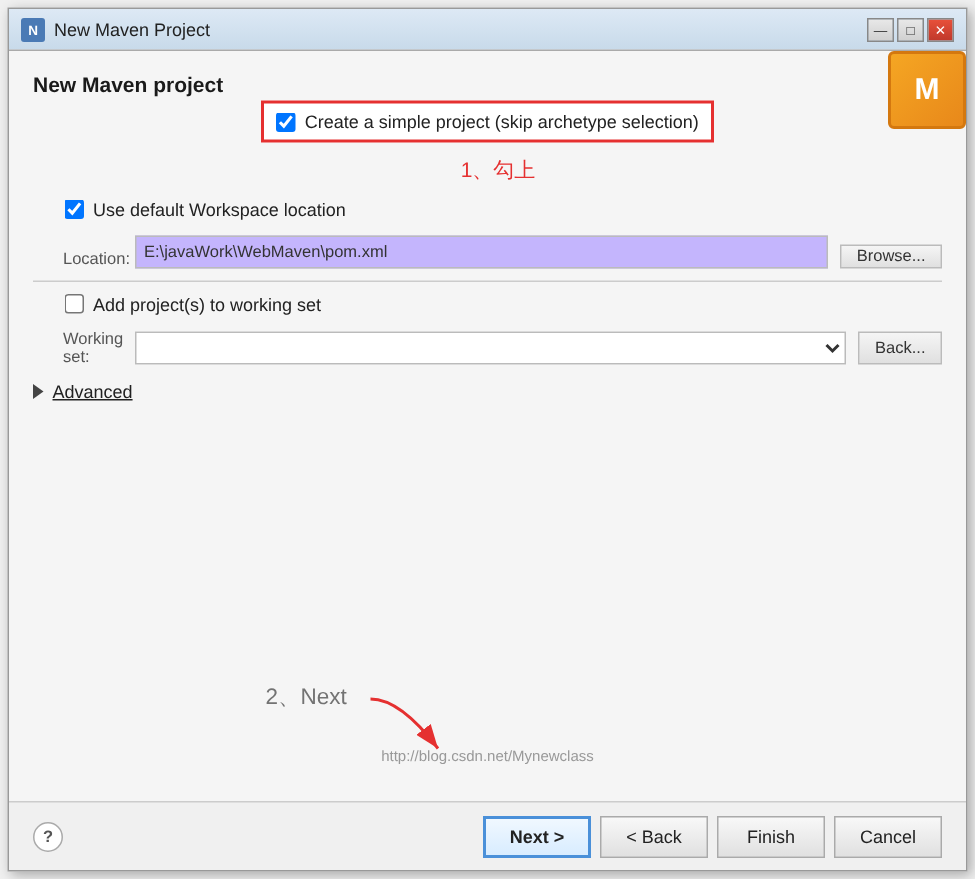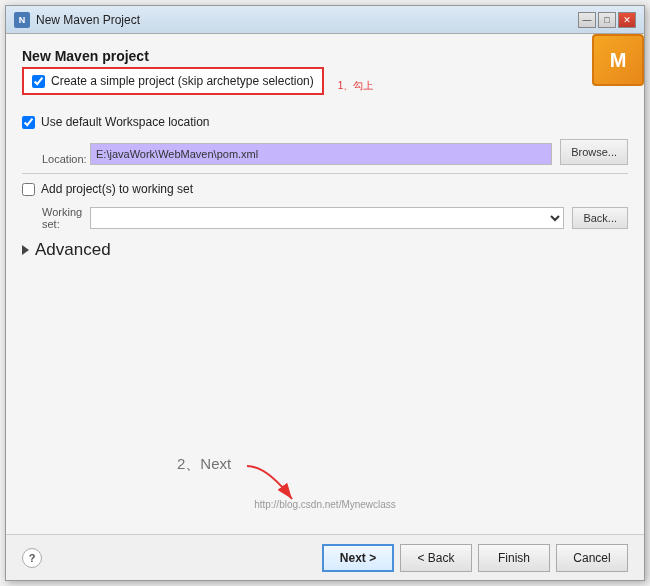--- a/index.html
+++ b/index.html
@@ -104,23 +104,24 @@
       font-weight: bold;
       color: white;
       border: 2px solid #d4780f;
     }
     .form-area {
       flex: 1;
       position: relative;
     }
     .checkbox-row {
       display: flex;
-      align-items: flex-end;
+      align-items: flex-start;
       gap: 6px;
       margin-bottom: 10px;
+      margin-left: 21px;
     }
     .checkbox-row input[type=checkbox] {
       width: 13px;
       height: 13px;
       cursor: pointer;
     }
     .checkbox-label {
       font-size: 12px;
       color: #222;
     }
@@ -153,21 +154,21 @@
     .location-input {
       flex: 1;
       height: 22px;
       border: 1px solid #bbb;
       padding: 2px 5px;
       font-size: 11px;
       background: #c4b5fd;
       color: #333;
     }
     .browse-btn {
-      height: 26px;
+      height: 16px;
       padding: 0 10px;
       border: 1px solid #bbb;
       background: linear-gradient(to bottom, #f5f5f5, #e0e0e0);
       cursor: pointer;
       font-size: 11px;
       color: #333;
     }
     .working-set-row {
       display: flex;
       align-items: center;
@@ -207,22 +208,23 @@
     }
     .triangle {
       width: 0;
       height: 0;
       border-top: 5px solid transparent;
       border-bottom: 5px solid transparent;
       border-left: 7px solid #444;
       margin-right: 2px;
     }
     .advanced-label {
-      font-size: 17px;
+      font-size: 12px;
       color: #222;
+      text-decoration: underline;
     }
     .watermark {
       position: absolute;
       bottom: 24px;
       left: 50%;
       transform: translateX(-50%);
       font-size: 10px;
       color: #999;
       white-space: nowrap;
     }
@@ -298,26 +300,26 @@
   <div class="content" style="position:relative;">
 
     <div class="maven-logo" style="position:absolute;right:0;top:0;">
       <span>M</span>
     </div>
 
     <div class="page-title">New Maven project</div>
 
     <div class="form-area">
 
-      <div style="display:flex;align-items:center;margin-bottom:10px;">
+      <div style="display:flex;align-items:center;margin-bottom:10px;flex-direction:column;">
         <div class="highlighted-checkbox-row">
           <input type="checkbox" checked="" style="">
           <span class="checkbox-label">Create a simple project (skip archetype selection)</span>
         </div>
-        <span class="annotation-red" style="margin-left:14px;font-size:10px;color:#e53030;">1、勾上</span>
+        <span class="annotation-red" style="margin-left:14px;font-size:14px;color:#e53030;">1、勾上</span>
       </div>
 
       <div class="checkbox-row">
         <input type="checkbox" checked="" style="">
         <span class="checkbox-label">Use default Workspace location</span>
       </div>
 
       <div class="location-row">
         <span class="location-label">Location:</span>
         <input type="text" class="location-input" value="E:\javaWork\WebMaven\pom.xml" style="">

